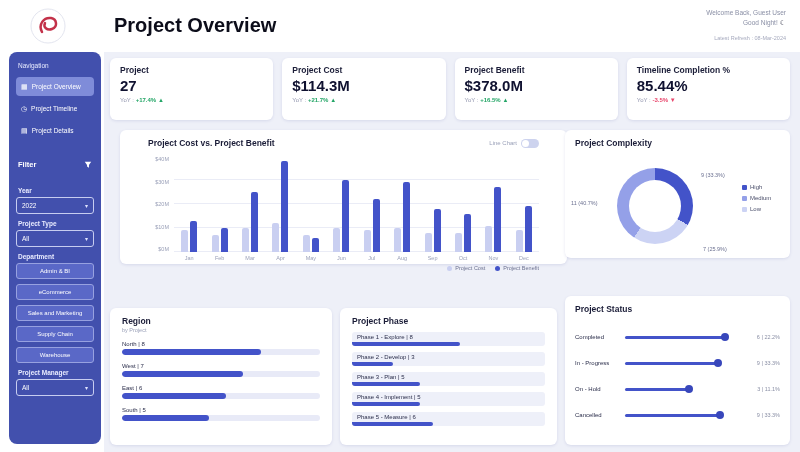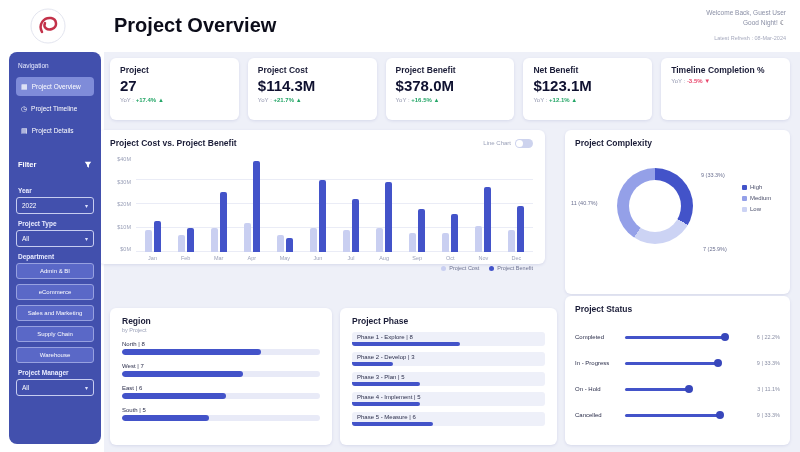--- a/index.html
+++ b/index.html
@@ -34,38 +34,38 @@
   .kpi-yoy{font-size:6px;color:#9094ad;margin-top:3px}
   .kpi-yoy .up{color:#23a566;font-weight:700}
   .kpi-yoy .down{color:#e8456b;font-weight:700}
 
   
   .card{position:absolute;background:#fff;border-radius:6px;box-shadow:0 1px 3px rgba(80,90,160,.15);z-index:2}
   .card-title{font-size:8.5px;font-weight:700;color:#1b1d38}
   .subtitle{font-size:5.5px;color:#9aa0b8;margin-top:1px}
 
   
-  #cb-card{left:98px;top:130px;width:447px;height:134px;padding:8px 12px}
+  #cb-card{left:120px;top:130px;width:447px;height:134px;padding:8px 28px}
   .cb-head{display:flex;justify-content:space-between;align-items:center}
   .toggle-wrap{display:flex;align-items:center;gap:4px;font-size:6px;color:#9aa0b8}
   .switch{width:18px;height:9px;border-radius:5px;background:#cdd3ee;position:relative;cursor:pointer}
   .switch::after{content:"";position:absolute;left:1px;top:1px;width:7px;height:7px;border-radius:50%;background:#fff}
   .cb-body{display:flex;margin-top:8px}
   .cb-yaxis{width:26px;display:flex;flex-direction:column;justify-content:space-between;height:96px;font-size:5.5px;color:#9aa0b8;text-align:right;padding-right:5px}
   .cb-plot{flex:1;height:96px;display:flex;align-items:flex-end;background-image:repeating-linear-gradient(to top,#eaecf6 0,#eaecf6 1px,transparent 1px,transparent 24px)}
   .bgroup{flex:1;display:flex;align-items:flex-end;justify-content:center;gap:2px;height:100%}
   .vbar{width:7px;border-radius:2px 2px 0 0}
   .cb-months{display:flex;margin-left:26px;margin-top:3px}
   .mlabel{flex:1;text-align:center;font-size:5.5px;color:#9aa0b8}
   .cb-legend{display:flex;justify-content:flex-end;gap:10px;font-size:5.5px;color:#6b7090;margin-top:4px;align-items:center}
   .lg-item{display:flex;align-items:center}
   .dot{width:5px;height:5px;border-radius:50%;display:inline-block;margin-right:3px}
 
   
-  #cx-card{left:565px;top:130px;width:225px;height:164px;padding:8px 10px}
+  #cx-card{left:565px;top:130px;width:225px;height:128px;padding:8px 10px}
   .donut{position:absolute;left:52px;top:38px;width:76px;height:76px;border-radius:50%}
   .donut::after{content:"";position:absolute;inset:12px;background:#fff;border-radius:50%}
   .callout{position:absolute;font-size:5.5px;color:#6b7090}
   #co-0{left:136px;top:42px}
   #co-1{left:6px;top:70px}
   #co-2{left:138px;top:116px}
   .cx-legend{position:absolute;left:177px;top:54px;font-size:6px;color:#4a4e6a}
   .cx-item{display:flex;align-items:center;gap:3px;margin-bottom:5px;cursor:pointer}
   .sq{width:5px;height:5px;display:inline-block;border-radius:1px}
 
@@ -178,28 +178,22 @@
       </div>
     </article>
     <article class="kpi">
       <div class="kpi-title">Project Benefit</div>
       <div class="kpi-value">$378.0M</div>
       <div class="kpi-yoy">
         <span>YoY :</span> <span class="up">+16.5%</span> <span class="up">▲</span>
       </div>
     </article>
     <article class="kpi">
-      <div class="kpi-title">Net Benefit</div>
-      <div class="kpi-value">$123.1M</div>
-      <div class="kpi-yoy">
-        <span>YoY :</span> <span class="up">+12.1%</span> <span class="up">▲</span>
-      </div>
-    </article>
-    <article class="kpi">
       <div class="kpi-title">Timeline Completion %</div>
+      <div class="kpi-value">85.44%</div>
       <div class="kpi-yoy">
         <span>YoY :</span> <span class="down">-3.5%</span> <span class="down">▼</span>
       </div>
     </article>
   </div>
 
   <section class="card" id="cb-card">
     <div class="cb-head">
       <div class="card-title">Project Cost vs. Project Benefit</div>
       <div class="toggle-wrap">

